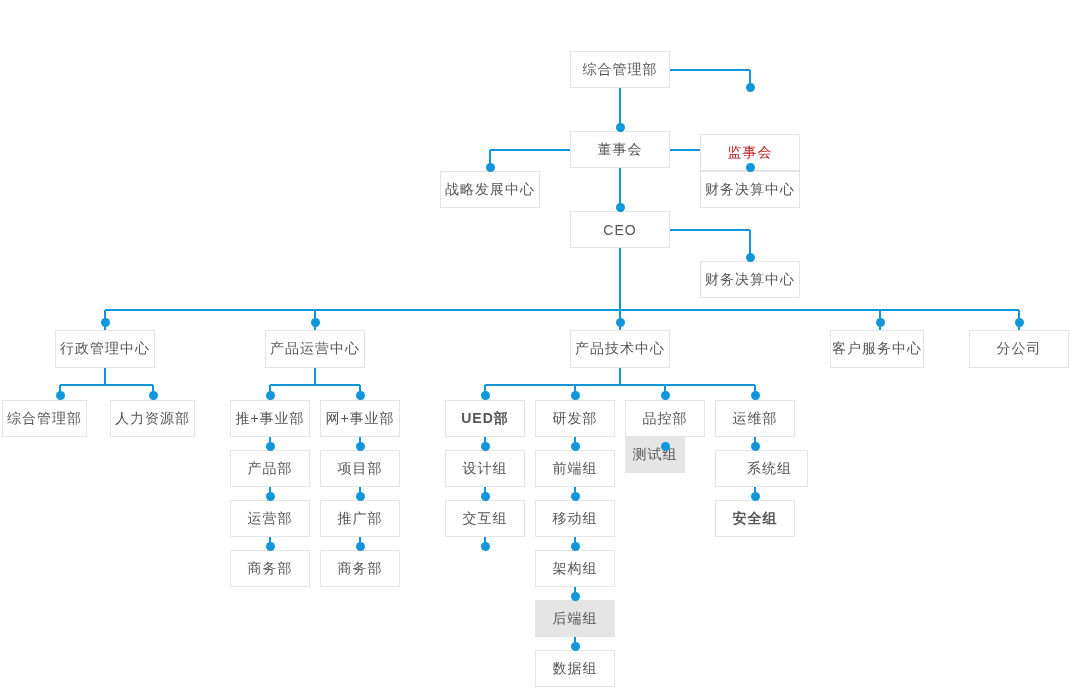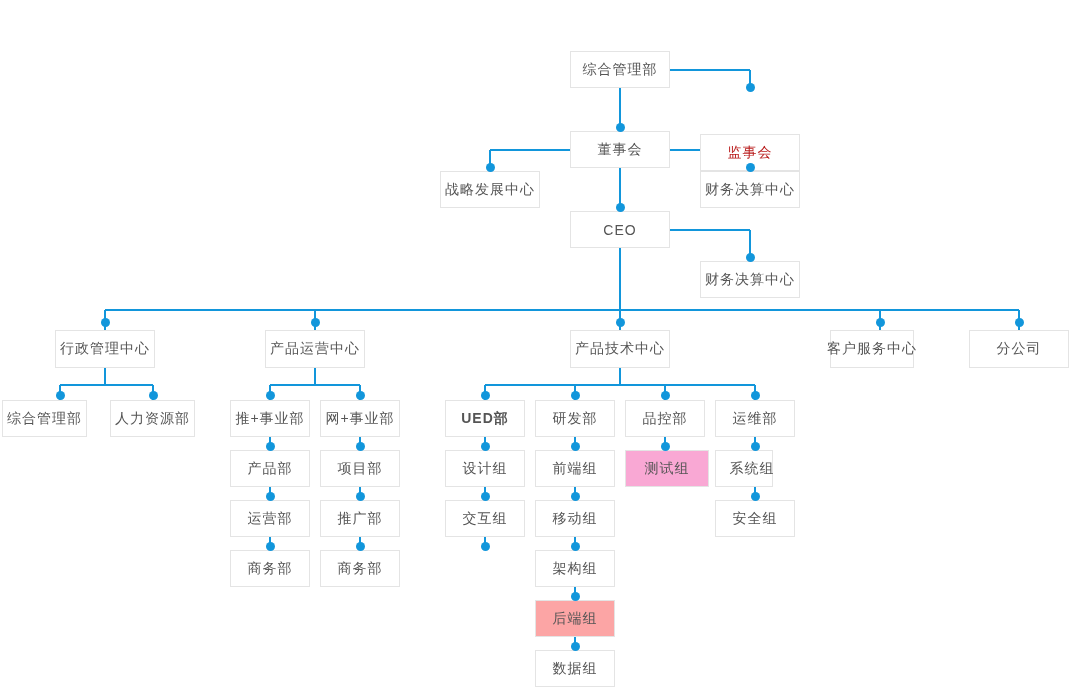--- a/index.html
+++ b/index.html
@@ -96,46 +96,46 @@
     <div class="node" style="left: 570px; top: 51px; width: 100px; height: 37px; background: rgb(255, 255, 255); border-color: rgb(228, 228, 228); color: rgb(85, 85, 85);">综合管理部</div>
     <div class="node" style="left: 700px; top: 91px; width: 100px; height: 37px; background: rgb(255, 255, 255); border-color: rgb(228, 228, 228); color: #b91c1c; margin-top: 43px;">监事会</div>
     <div class="node" style="left: 570px; top: 131px; width: 100px; height: 37px; background: rgb(255, 255, 255); border-color: rgb(228, 228, 228); color: rgb(85, 85, 85);">董事会</div>
     <div class="node" style="left: 440px; top: 171px; width: 100px; height: 37px; background: rgb(255, 255, 255); border-color: rgb(228, 228, 228); color: rgb(85, 85, 85);">战略发展中心</div>
     <div class="node" style="left: 700px; top: 171px; width: 100px; height: 37px; background: rgb(255, 255, 255); border-color: rgb(228, 228, 228); color: rgb(85, 85, 85);">财务决算中心</div>
     <div class="node" style="left: 570px; top: 211px; width: 100px; height: 37px; background: rgb(255, 255, 255); border-color: rgb(228, 228, 228); color: rgb(85, 85, 85);">CEO</div>
     <div class="node" style="left: 700px; top: 261px; width: 100px; height: 37px; background: rgb(255, 255, 255); border-color: rgb(228, 228, 228); color: rgb(85, 85, 85);">财务决算中心</div>
     <div class="node" style="left: 55px; top: 330px; width: 100px; height: 38px; background: rgb(255, 255, 255); border-color: rgb(228, 228, 228); color: rgb(85, 85, 85);">行政管理中心</div>
     <div class="node" style="left: 265px; top: 330px; width: 100px; height: 38px; background: rgb(255, 255, 255); border-color: rgb(228, 228, 228); color: rgb(85, 85, 85);">产品运营中心</div>
     <div class="node" style="left: 570px; top: 330px; width: 100px; height: 38px; background: rgb(255, 255, 255); border-color: rgb(228, 228, 228); color: rgb(85, 85, 85);">产品技术中心</div>
-    <div class="node" style="left: 830px; top: 330px; width: 84px; height: 38px; background: rgb(255, 255, 255); border-color: rgb(228, 228, 228); color: rgb(85, 85, 85);">客户服务中心</div>
+    <div class="node" style="left: 830px; top: 330px; width: 94px; height: 38px; background: rgb(255, 255, 255); border-color: rgb(228, 228, 228); color: rgb(85, 85, 85);">客户服务中心</div>
     <div class="node" style="left: 969px; top: 330px; width: 100px; height: 38px; background: rgb(255, 255, 255); border-color: rgb(228, 228, 228); color: rgb(85, 85, 85);">分公司</div>
     <div class="node" style="left: 2px; top: 400px; width: 85px; height: 37px; background: rgb(255, 255, 255); border-color: rgb(228, 228, 228); color: rgb(85, 85, 85);">综合管理部</div>
     <div class="node" style="left: 230px; top: 400px; width: 80px; height: 37px; background: rgb(255, 255, 255); border-color: rgb(228, 228, 228); color: rgb(85, 85, 85);">推+事业部</div>
     <div class="node" style="left: 110px; top: 400px; width: 85px; height: 37px; background: rgb(255, 255, 255); border-color: rgb(228, 228, 228); color: rgb(85, 85, 85);">人力资源部</div>
     <div class="node" style="left: 320px; top: 400px; width: 80px; height: 37px; background: rgb(255, 255, 255); border-color: rgb(228, 228, 228); color: rgb(85, 85, 85);">网+事业部</div>
     <div class="node" style="left: 230px; top: 450px; width: 80px; height: 37px; background: rgb(255, 255, 255); border-color: rgb(228, 228, 228); color: rgb(85, 85, 85);">产品部</div>
     <div class="node" style="left: 230px; top: 500px; width: 80px; height: 37px; background: rgb(255, 255, 255); border-color: rgb(228, 228, 228); color: rgb(85, 85, 85);">运营部</div>
     <div class="node" style="left: 230px; top: 550px; width: 80px; height: 37px; background: rgb(255, 255, 255); border-color: rgb(228, 228, 228); color: rgb(85, 85, 85);">商务部</div>
     <div class="node" style="left: 320px; top: 450px; width: 80px; height: 37px; background: rgb(255, 255, 255); border-color: rgb(228, 228, 228); color: rgb(85, 85, 85);">项目部</div>
     <div class="node" style="left: 320px; top: 500px; width: 80px; height: 37px; background: rgb(255, 255, 255); border-color: rgb(228, 228, 228); color: rgb(85, 85, 85);">推广部</div>
     <div class="node" style="left: 320px; top: 550px; width: 80px; height: 37px; background: rgb(255, 255, 255); border-color: rgb(228, 228, 228); color: rgb(85, 85, 85);">商务部</div>
     <div class="node" style="left: 445px; top: 400px; width: 80px; height: 37px; background: rgb(255, 255, 255); border-color: rgb(228, 228, 228); color: rgb(85, 85, 85); font-weight: bold;">UED部</div>
     <div class="node" style="left: 535px; top: 400px; width: 80px; height: 37px; background: rgb(255, 255, 255); border-color: rgb(228, 228, 228); color: rgb(85, 85, 85);">研发部</div>
     <div class="node" style="left: 625px; top: 400px; width: 80px; height: 37px; background: rgb(255, 255, 255); border-color: rgb(228, 228, 228); color: rgb(85, 85, 85);">品控部</div>
     <div class="node" style="left: 715px; top: 400px; width: 80px; height: 37px; background: rgb(255, 255, 255); border-color: rgb(228, 228, 228); color: rgb(85, 85, 85);">运维部</div>
     <div class="node" style="left: 445px; top: 450px; width: 80px; height: 37px; background: rgb(255, 255, 255); border-color: rgb(228, 228, 228); color: rgb(85, 85, 85);">设计组</div>
     <div class="node" style="left: 445px; top: 500px; width: 80px; height: 37px; background: rgb(255, 255, 255); border-color: rgb(228, 228, 228); color: rgb(85, 85, 85);">交互组</div>
     <div class="node" style="left: 535px; top: 450px; width: 80px; height: 37px; background: rgb(255, 255, 255); border-color: rgb(228, 228, 228); color: rgb(85, 85, 85);">前端组</div>
     <div class="node" style="left: 535px; top: 500px; width: 80px; height: 37px; background: rgb(255, 255, 255); border-color: rgb(228, 228, 228); color: rgb(85, 85, 85);">移动组</div>
     <div class="node" style="left: 535px; top: 550px; width: 80px; height: 37px; background: rgb(255, 255, 255); border-color: rgb(228, 228, 228); color: rgb(85, 85, 85);">架构组</div>
-    <div class="node" style="left: 535px; top: 600px; width: 80px; height: 37px; background: #fca5a5; border-color: rgb(228, 228, 228); color: rgb(85, 85, 85);">后端组</div>
+    <div class="node" style="left: 535px; top: 600px; width: 80px; height: 37px; background: #e5e5e5; border-color: rgb(228, 228, 228); color: rgb(85, 85, 85);">后端组</div>
     <div class="node" style="left: 535px; top: 650px; width: 80px; height: 37px; background: rgb(255, 255, 255); border-color: rgb(228, 228, 228); color: rgb(85, 85, 85);">数据组</div>
-    <div class="node" style="left: 625px; top: 450px; width: 84px; height: 37px; background: #f9a8d4; border-color: rgb(228, 228, 228); color: rgb(85, 85, 85);">测试组</div>
-    <div class="node" style="left: 715px; top: 450px; width: 58px; height: 37px; background: rgb(255, 255, 255); border-color: rgb(228, 228, 228); color: rgb(85, 85, 85); padding-left: 16px;">系统组</div>
-    <div class="node" style="left: 715px; top: 500px; width: 80px; height: 37px; background: rgb(255, 255, 255); border-color: rgb(228, 228, 228); color: rgb(85, 85, 85);">安全组</div>
+    <div class="node" style="left: 625px; top: 436px; width: 60px; height: 37px; background: #e5e5e5; border-color: rgb(228, 228, 228); color: rgb(85, 85, 85);">测试组</div>
+    <div class="node" style="left: 715px; top: 450px; width: 93px; height: 37px; background: rgb(255, 255, 255); border-color: rgb(228, 228, 228); color: rgb(85, 85, 85); padding-left: 16px;">系统组</div>
+    <div class="node" style="left: 715px; top: 500px; width: 80px; height: 37px; background: rgb(255, 255, 255); border-color: rgb(228, 228, 228); color: rgb(85, 85, 85); font-weight: bold;">安全组</div>
     <div class="dot" style="left: 615.5px; top: 122.5px; background: rgb(18, 150, 219);"></div>
     <div class="dot" style="left: 745.5px; top: 82.5px; background: rgb(18, 150, 219);"></div>
     <div class="dot" style="left: 485.5px; top: 162.5px; background: rgb(18, 150, 219);"></div>
     <div class="dot" style="left: 745.5px; top: 162.5px; background: rgb(18, 150, 219);"></div>
     <div class="dot" style="left: 615.5px; top: 202.5px; background: rgb(18, 150, 219);"></div>
     <div class="dot" style="left: 745.5px; top: 252.5px; background: rgb(18, 150, 219);"></div>
     <div class="dot" style="left: 615.5px; top: 317.5px; background: rgb(18, 150, 219);"></div>
     <div class="dot" style="left: 100.5px; top: 317.5px; background: rgb(18, 150, 219);"></div>
     <div class="dot" style="left: 310.5px; top: 317.5px; background: rgb(18, 150, 219);"></div>
     <div class="dot" style="left: 875.5px; top: 317.5px; background: rgb(18, 150, 219);"></div>

